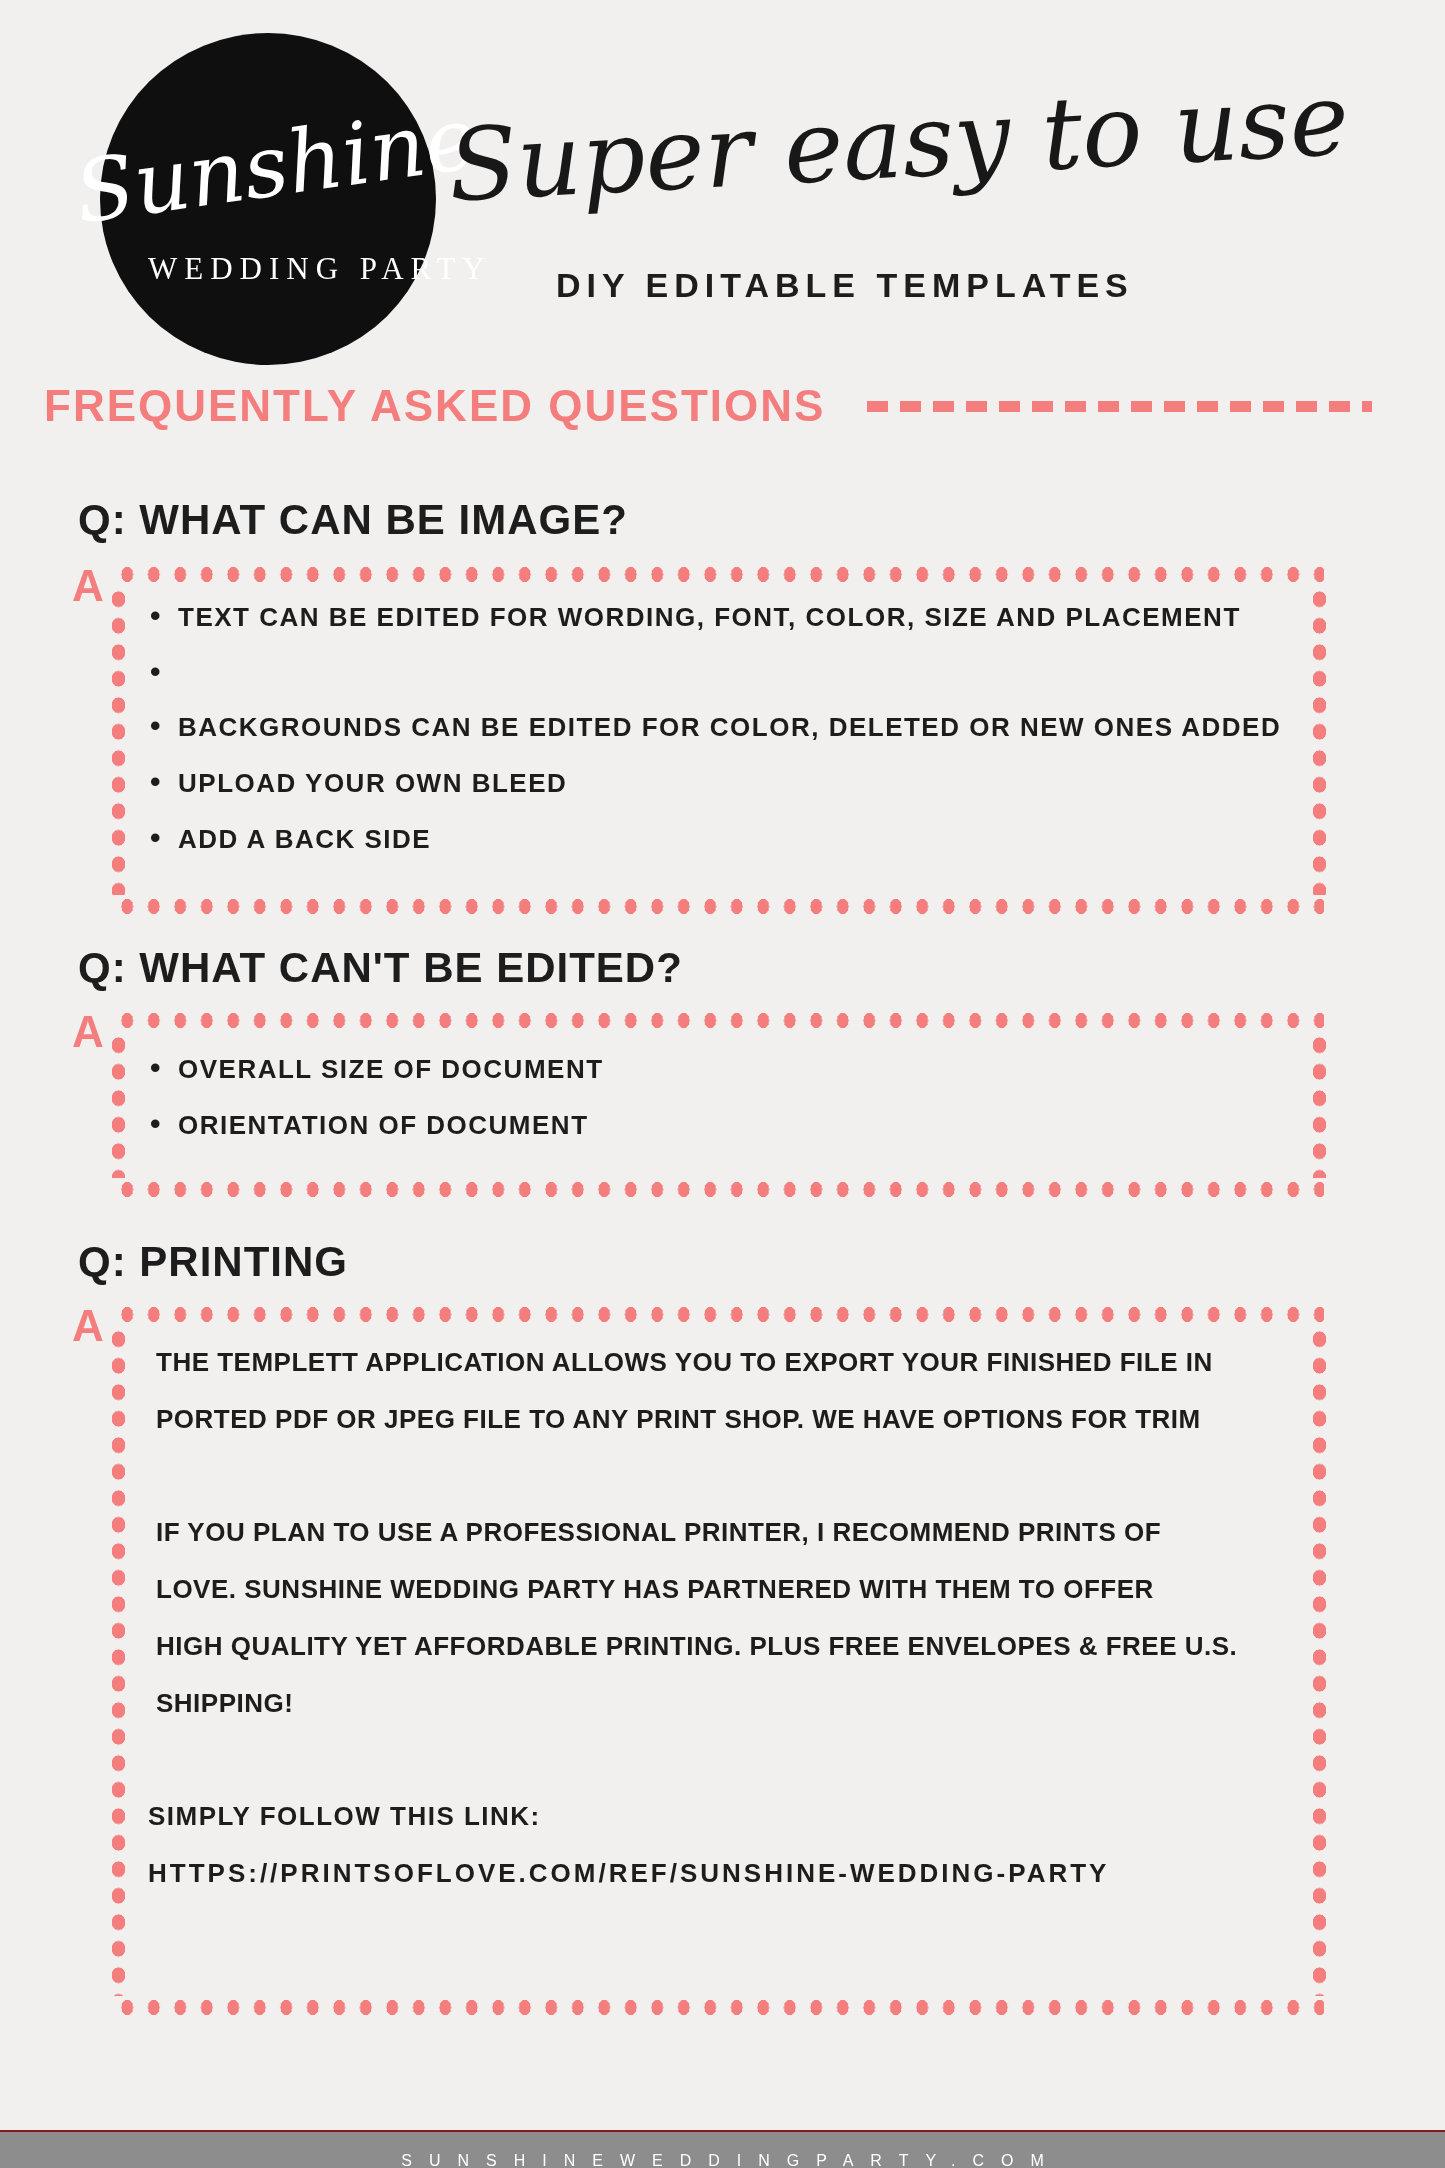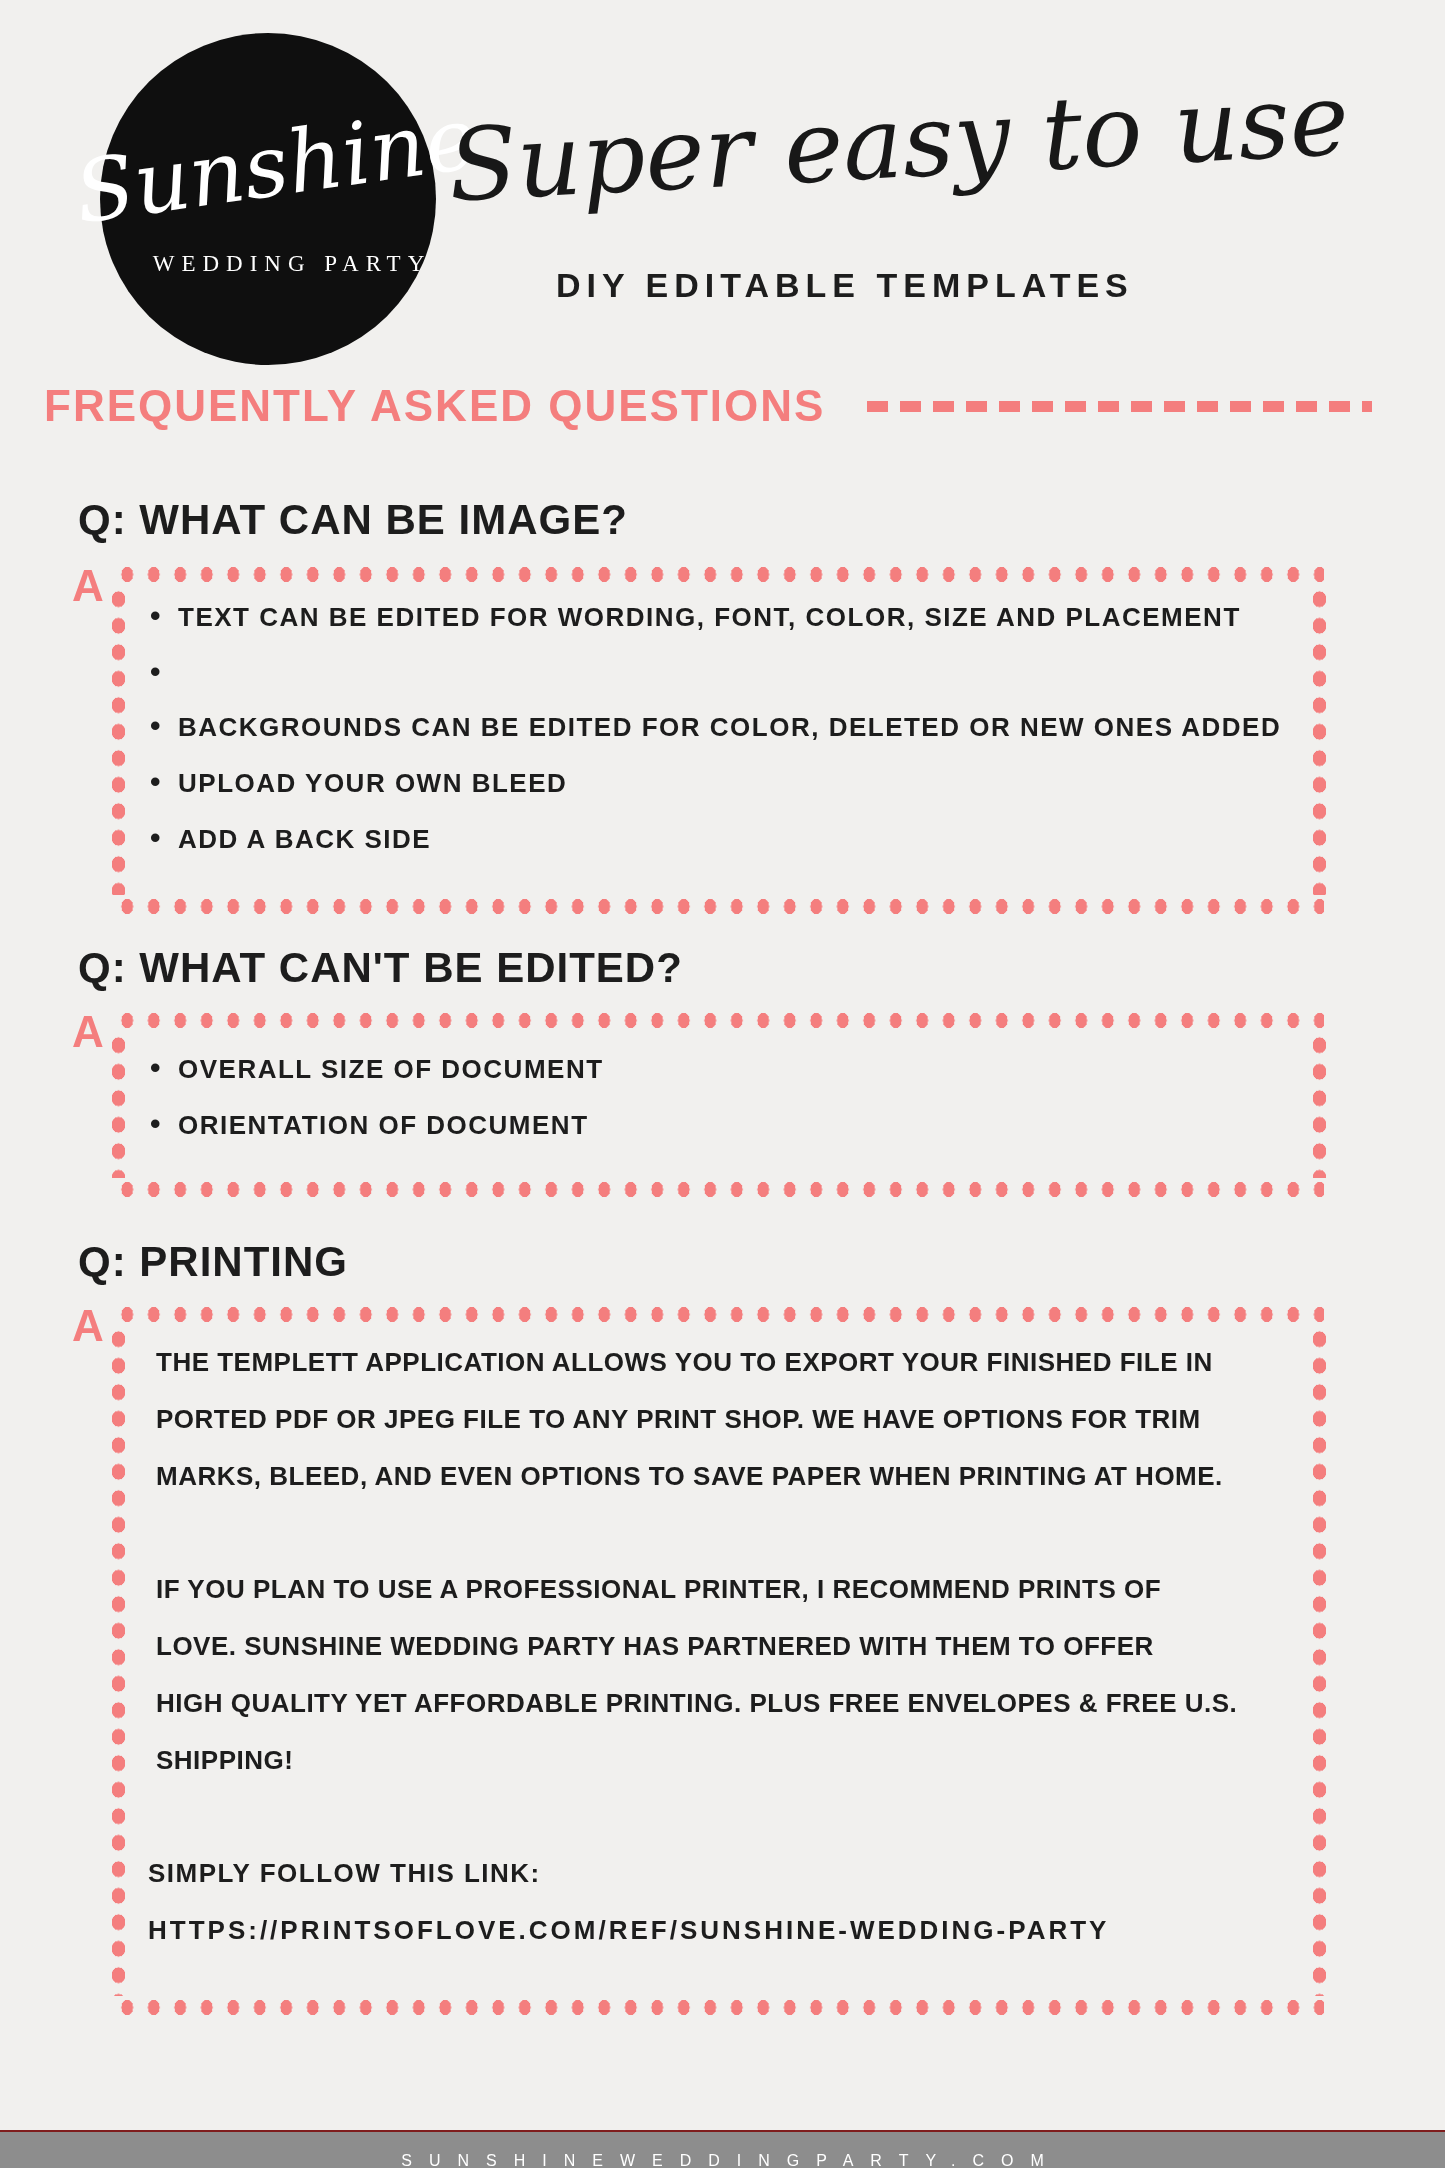--- a/index.html
+++ b/index.html
@@ -20,21 +20,21 @@
   .logo-script {
     position: absolute; left: -26px; top: 78px; width: 390px;
     font-family: "DejaVu Serif", serif; font-style: italic;
     font-size: 86px; line-height: 110px; color: var(--logo_text, #ffffff);
     text-align: center; transform: rotate(-8deg);
     white-space: nowrap;
   }
   .logo-sub {
     position: absolute; left: 48px; top: 218px; width: 288px;
     font-family: "Liberation Serif", serif;
-    font-size: 23px; letter-spacing: 7px; color: var(--logo_text, #ffffff);
+    font-size: 31px; letter-spacing: 7px; color: var(--logo_text, #ffffff);
     text-align: center; white-space: nowrap;
   }
   .tagline-script {
     position: absolute; left: 448px; top: 68px;
     font-family: "DejaVu Serif", serif; font-style: italic;
     font-size: 100px; line-height: 150px; color: #181818;
     transform: rotate(-3deg); white-space: nowrap;
   }
   .tagline-caps {
     position: absolute; left: 556px; top: 266px;
@@ -186,21 +186,20 @@
 <div class="dotbox box3">
   <span class="a-label">A</span>
   <div class="dots-h dots-top"></div>
   <div class="dots-h dots-bottom"></div>
   <div class="dots-v dots-left"></div>
   <div class="dots-v dots-right"></div>
   <div class="answer-text">
     <div class="para">
       <div class="pline">THE TEMPLETT APPLICATION ALLOWS YOU TO EXPORT YOUR FINISHED FILE IN</div>
       <div class="pline">PORTED PDF OR JPEG FILE TO ANY PRINT SHOP. WE HAVE OPTIONS FOR TRIM</div>
-      <div class="pline">MARKS, BLEED, AND EVEN OPTIONS TO SAVE PAPER WHEN PRINTING AT HOME.</div>
     </div>
     <div class="para">
       <div class="pline">IF YOU PLAN TO USE A PROFESSIONAL PRINTER, I RECOMMEND PRINTS OF</div>
       <div class="pline">LOVE. SUNSHINE WEDDING PARTY HAS PARTNERED WITH THEM TO OFFER</div>
       <div class="pline">HIGH QUALITY YET AFFORDABLE PRINTING. PLUS FREE ENVELOPES &amp; FREE U.S.</div>
       <div class="pline">SHIPPING!</div>
     </div>
     <div class="pline link-label">SIMPLY FOLLOW THIS LINK:</div>
     <div class="pline link-url">HTTPS://PRINTSOFLOVE.COM/REF/SUNSHINE-WEDDING-PARTY</div>
   </div>

